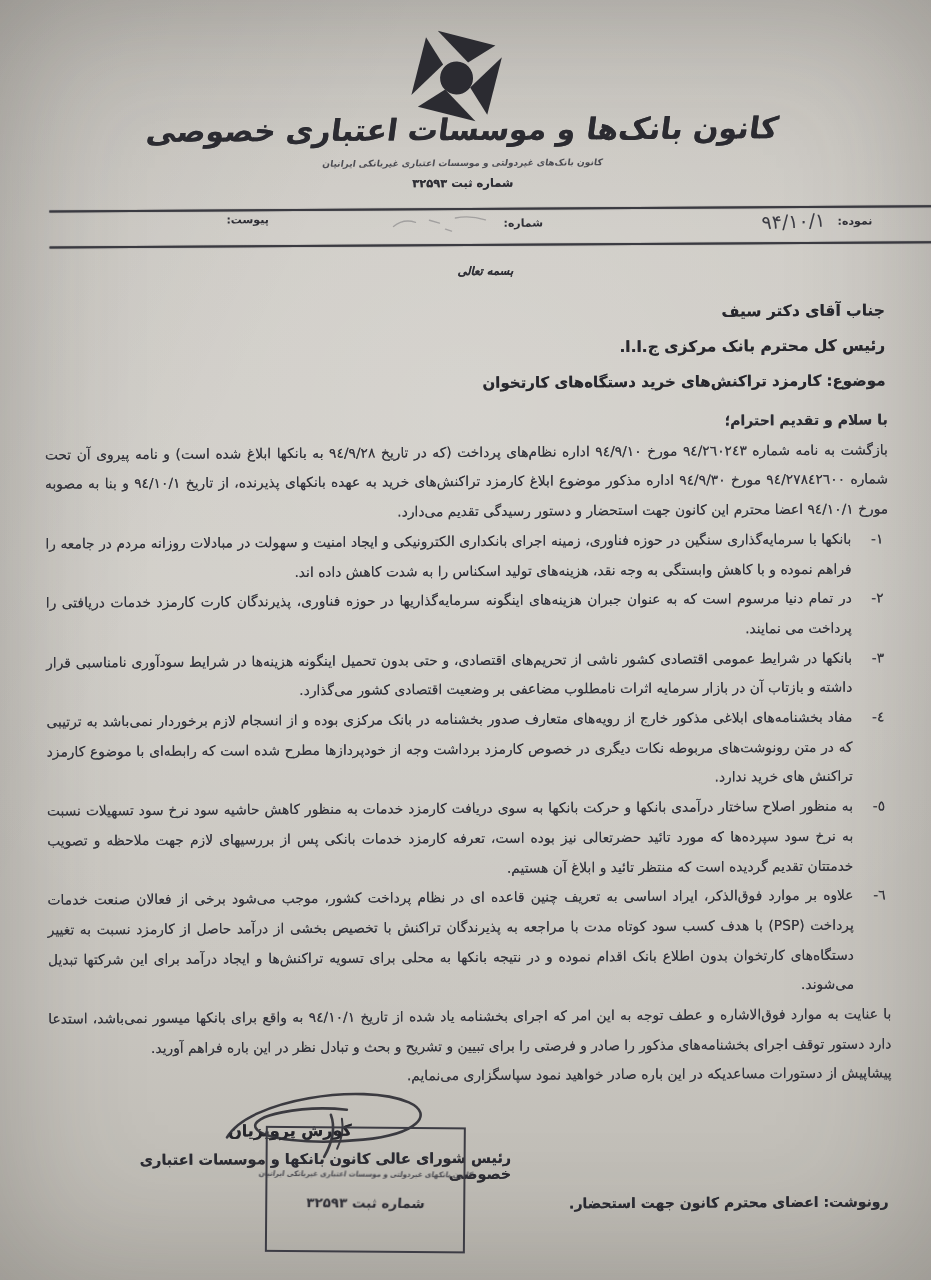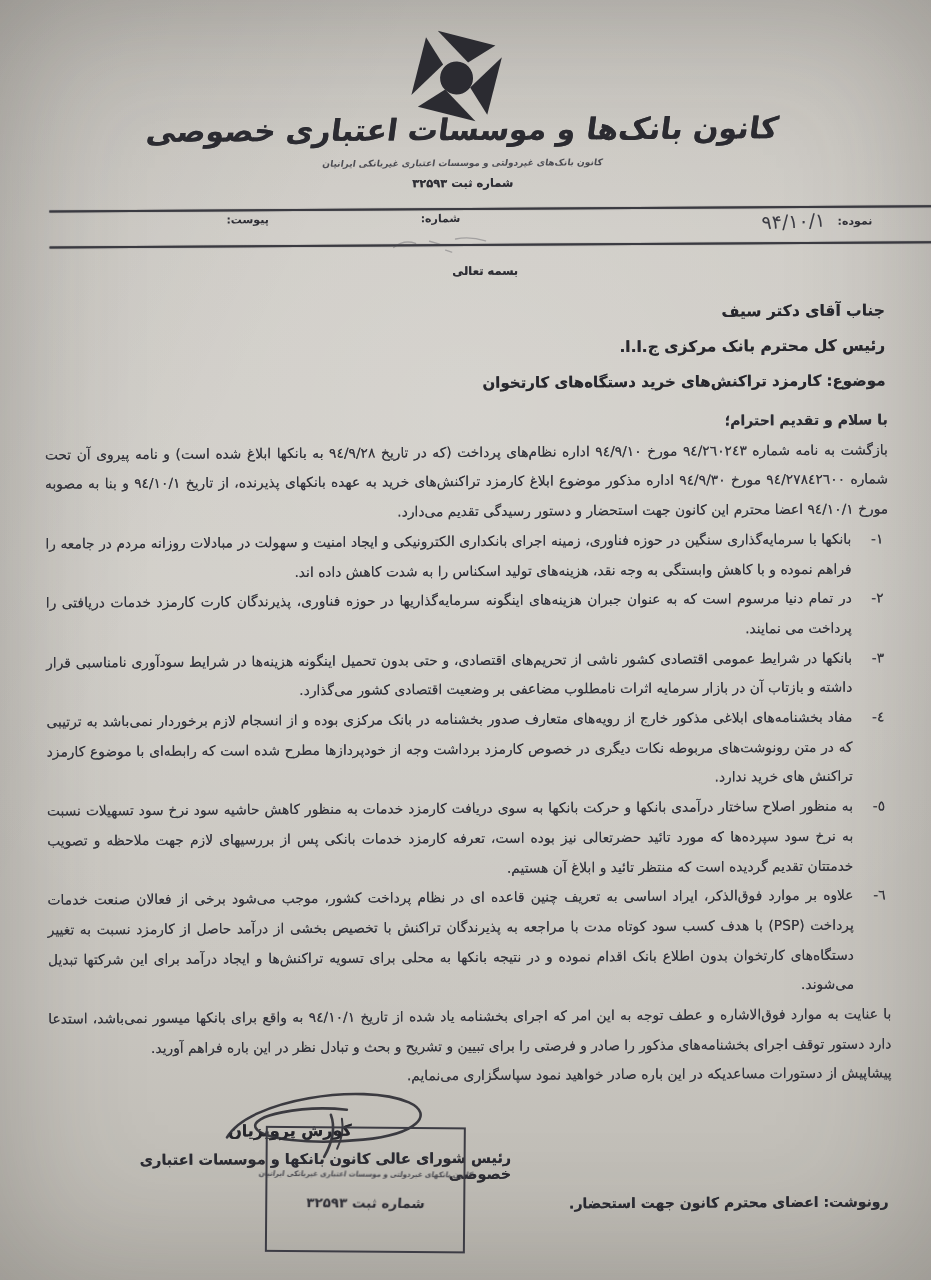--- a/index.html
+++ b/index.html
@@ -20,26 +20,26 @@
   .orgsub{position:absolute;left:0;right:0;top:158px;text-align:center;font-size:9px;font-weight:bold;
     color:#3a3a42;transform:skewX(-9deg);opacity:.88;}
   .orgreg{position:absolute;left:0;right:0;top:176px;text-align:center;font-size:11.5px;font-weight:bold;color:#2e2e35;}
 
   
   .rule{position:absolute;left:52px;right:-6px;height:2px;background:#3a3a41;box-shadow:0 0 1px rgba(40,40,46,.8);}
   .rule.r1{top:208px;} .rule.r2{top:244px;}
   .ref{position:absolute;top:212px;font-size:11px;font-weight:bold;direction:rtl;color:#2f2f36;}
   .ref-date{right:56px;display:flex;gap:12px;align-items:center;}
   .hand-date{font-size:19px;font-weight:normal;transform:rotate(-2deg);letter-spacing:1px;color:#3c3c44;}
-  .ref-no{left:388px;display:flex;gap:8px;align-items:center;flex-direction:column;}
+  .ref-no{left:388px;display:flex;gap:8px;align-items:center;}
   .ref-att{left:186px;margin-left:43px;}
   .scribble{opacity:.35;}
 
   .besmele{position:absolute;left:50%;top:264px;transform:translateX(-50%) translateX(22px);
-    font-size:11.5px;font-weight:bold;color:#2e2e35;}
+    font-size:11.5px;font-weight:bold;color:#2e2e35;font-style:italic;}
 
   .recipient{position:absolute;right:44px;top:296px;direction:rtl;text-align:right;
     font-size:15.5px;font-weight:bold;color:#28282e;line-height:35px;}
   .subject{position:absolute;right:44px;top:374px;direction:rtl;text-align:right;
     font-size:15px;font-weight:bold;color:#28282e;}
 
   
   .body-text{position:absolute;top:408px;right:42px;left:46px;direction:rtl;
     font-size:13.8px;line-height:29.7px;text-align:justify;color:#34343c;}
   .body-text p{margin:0;}

